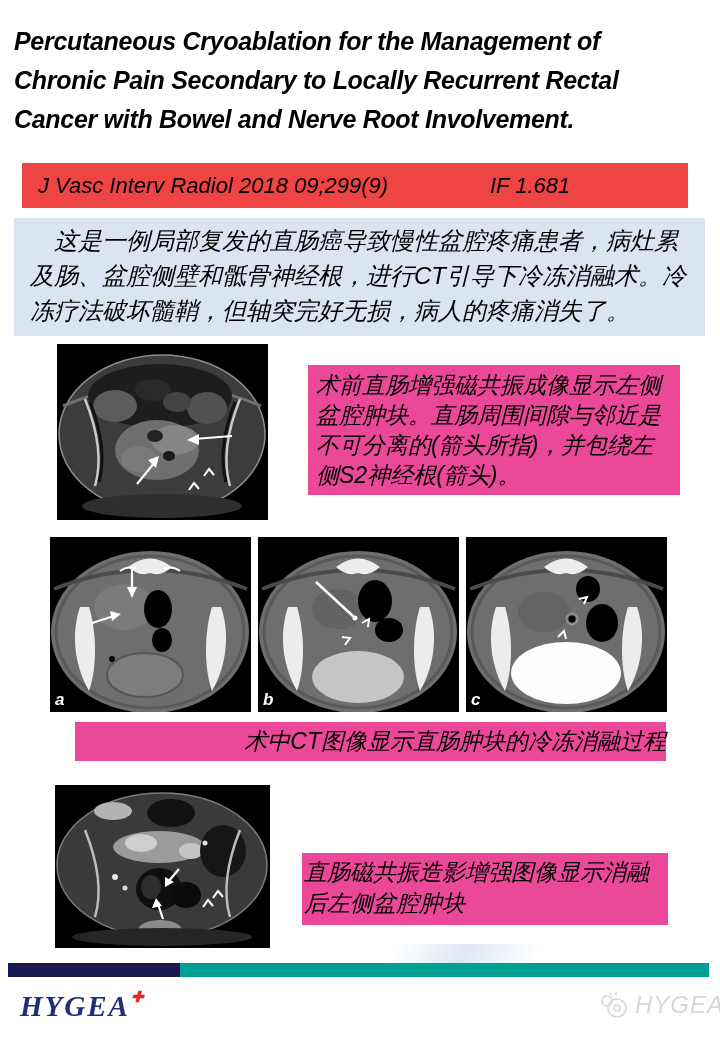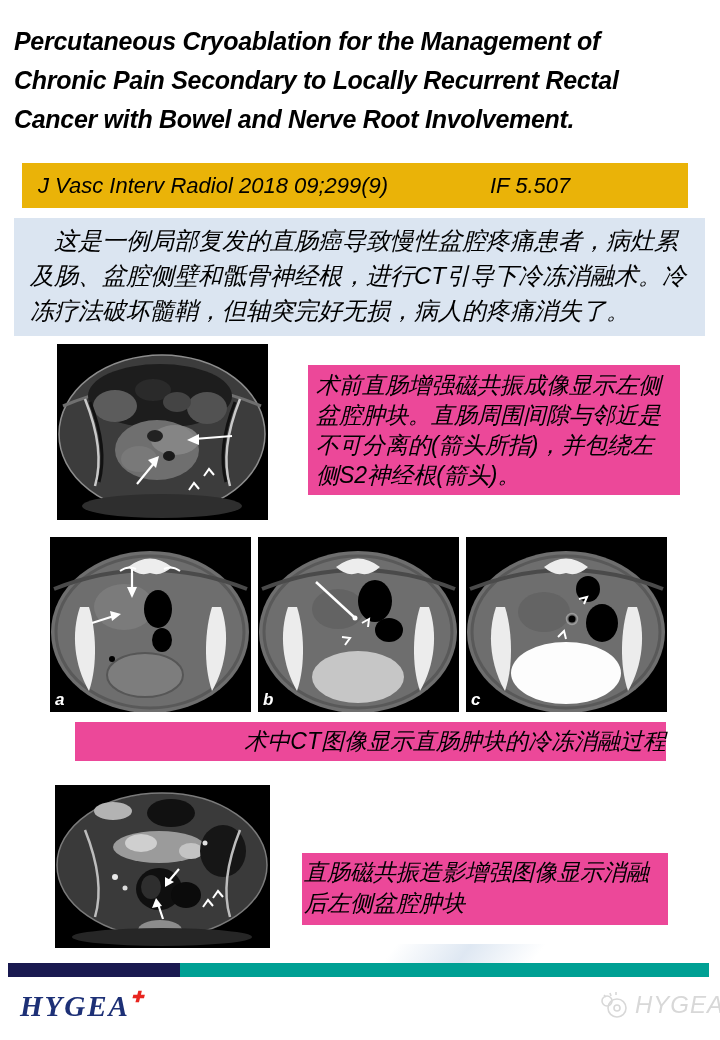--- a/index.html
+++ b/index.html
@@ -6,21 +6,21 @@
   #slide{position:relative;width:720px;height:1040px;background:#ffffff;overflow:hidden;
          font-family:"Liberation Sans","DejaVu Sans",sans-serif;color:#000;font-style:italic;}
 
   
   .title{position:absolute;left:14px;top:22px;width:700px;font-weight:700;
          font-size:25px;line-height:39px;letter-spacing:-0.3px;color:#000;}
   .title .tline{white-space:nowrap;}
 
   
   .journal-bar{position:absolute;left:22px;top:163px;width:666px;height:45px;
-               background:#eab308;display:flex;align-items:center;font-size:22px;}
+               background:#ef4444;display:flex;align-items:center;font-size:22px;}
   .journal-bar .citation{margin-left:16px;}
   .journal-bar .impact{position:absolute;left:468px;}
 
   
   .abstract-box{position:absolute;left:14px;top:218px;width:691px;min-height:110px;
                 background:#dbe5f1;box-sizing:border-box;padding:5px 8px 8px 16px;
                 font-size:24px;line-height:35px;text-indent:1em;}
 
   
   .fig{position:absolute;background:#000;}
@@ -60,21 +60,21 @@
 <div id="slide">
 
   <div class="title">
     <div class="tline">Percutaneous Cryoablation for the Management of</div>
     <div class="tline">Chronic Pain Secondary to Locally Recurrent Rectal</div>
     <div class="tline">Cancer with Bowel and Nerve Root Involvement.</div>
   </div>
 
   <div class="journal-bar">
     <span class="citation">J Vasc Interv Radiol 2018 09;299(9)</span>
-    <span class="impact">IF 5.507</span>
+    <span class="impact">IF 1.681</span>
   </div>
 
   <div class="abstract-box">这是一例局部复发的直肠癌导致慢性盆腔疼痛患者，病灶累及肠、盆腔侧壁和骶骨神经根，进行CT引导下冷冻消融术。冷冻疗法破坏髓鞘，但轴突完好无损，病人的疼痛消失了。</div>
 
   <div class="fig mri1">
     <svg width="211" height="176" viewBox="0 0 211 176">
       <rect width="211" height="176" fill="#000"></rect>
       <ellipse cx="105" cy="90" rx="103" ry="79" fill="#3c3c3c"></ellipse>
       <ellipse cx="105" cy="90" rx="103" ry="79" fill="none" stroke="#8d8d8d" stroke-width="1.5"></ellipse>
       <path d="M6,62 Q105,20 204,62" stroke="#6f6f6f" stroke-width="3" fill="none"></path>

